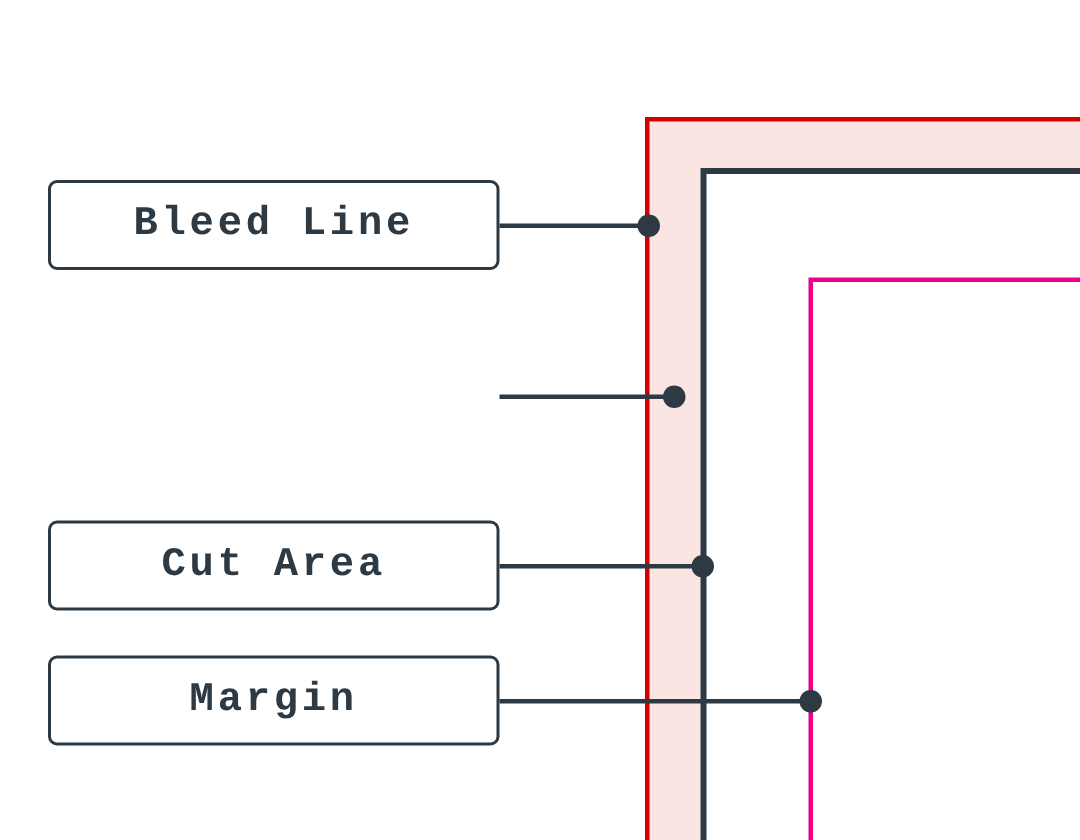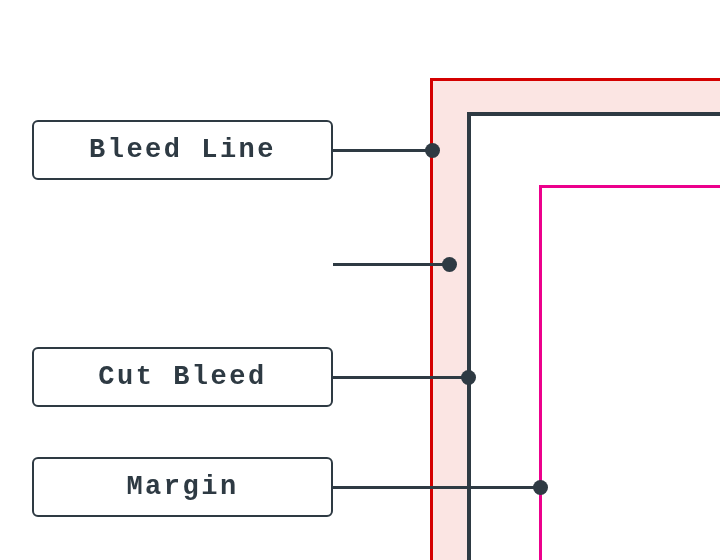--- a/index.html
+++ b/index.html
@@ -34,21 +34,21 @@
     width: 340px; height: 540px;
     border: 3px solid var(--c-margin_line, #ec008c);
     background: transparent;
   }
 
   
   .row { position: absolute; left: 32px; width: 688px; height: 60px; }
   .row-0 { top: 120px; }
   .row-1 { top: 234px; }
   .row-2 { top: 347px; }
-  .row-3 { top: 457px; text-align: center; }
+  .row-3 { top: 437px; text-align: center; }
 
   .label-box {
     position: absolute; left: 0; top: 0;
     width: 301px; height: 60px;
     box-sizing: border-box;
     background: var(--c-label_background, #ffffff);
     border: 2.5px solid var(--c-label_border, #2e3a43);
     border-radius: 6px;
     display: flex; align-items: center; justify-content: center;
   }
@@ -102,21 +102,21 @@
     <div class="dot"></div>
   </div>
 
   <div class="row row-1">
     <div class="connector"></div>
     <div class="dot"></div>
   </div>
 
   <div class="row row-2">
     <div class="label-box">
-      <span class="label-text">Cut Bleed</span>
+      <span class="label-text">Cut Area</span>
     </div>
     <div class="connector"></div>
     <div class="dot"></div>
   </div>
 
   <div class="row row-3">
     <div class="label-box">
       <span class="label-text">Margin</span>
     </div>
     <div class="connector"></div>

